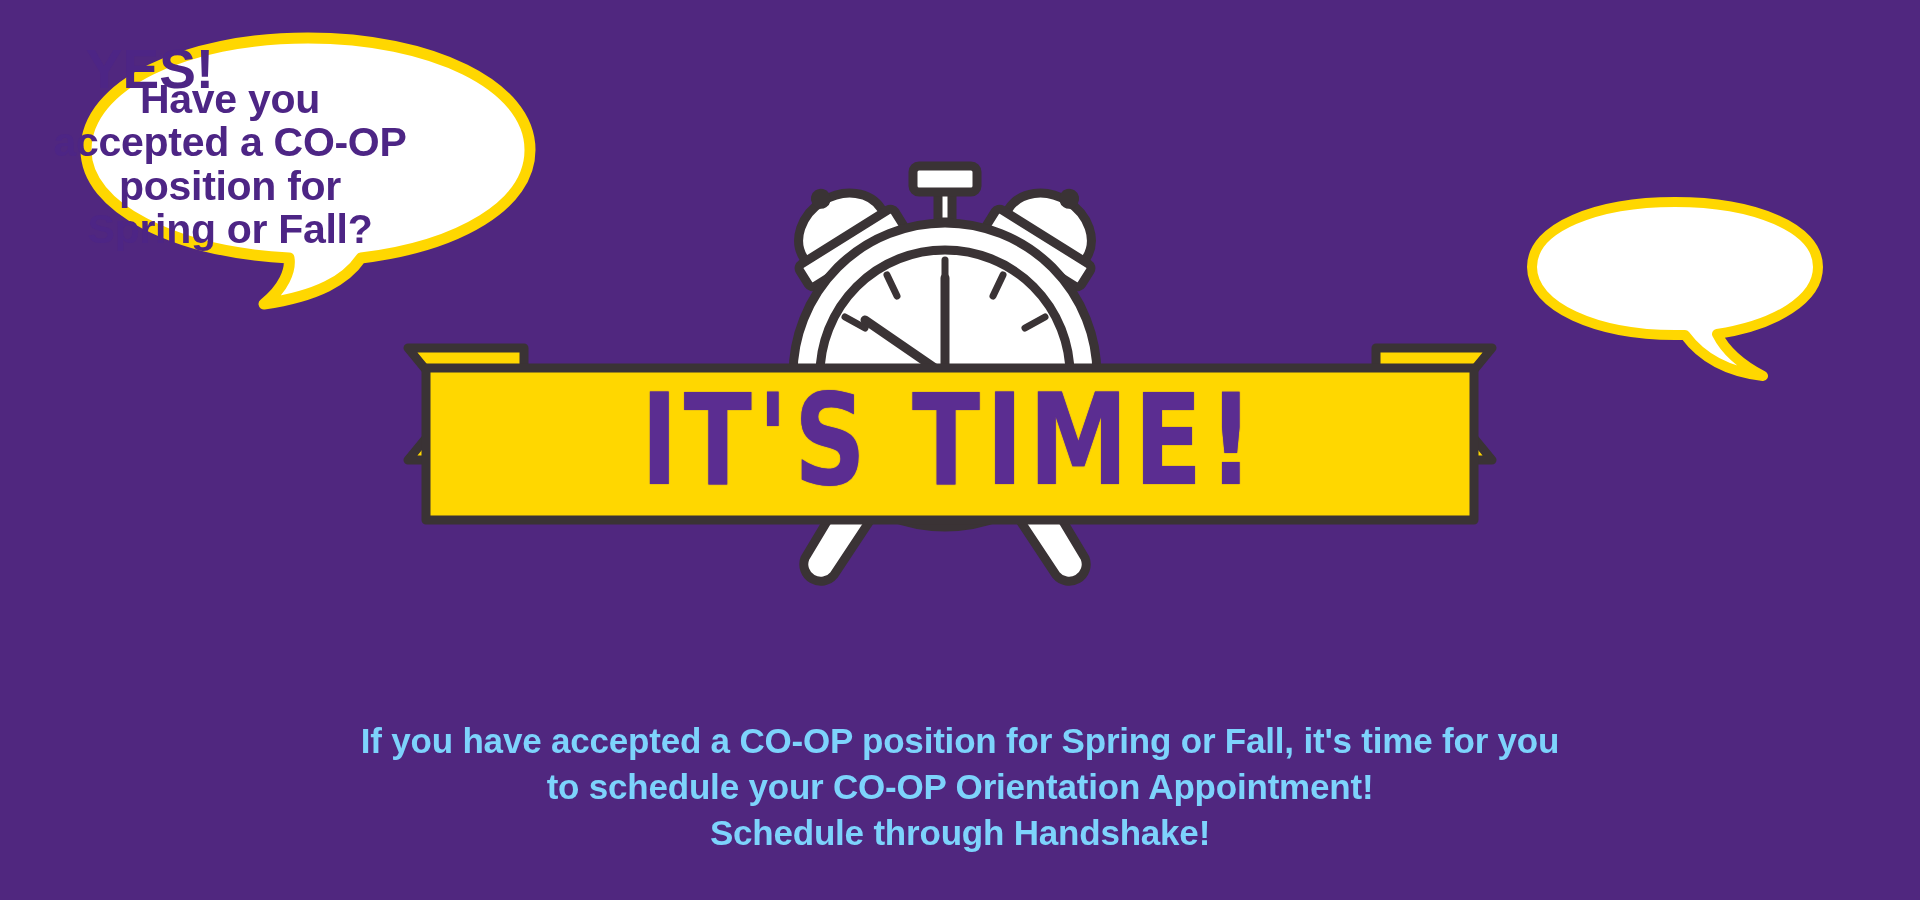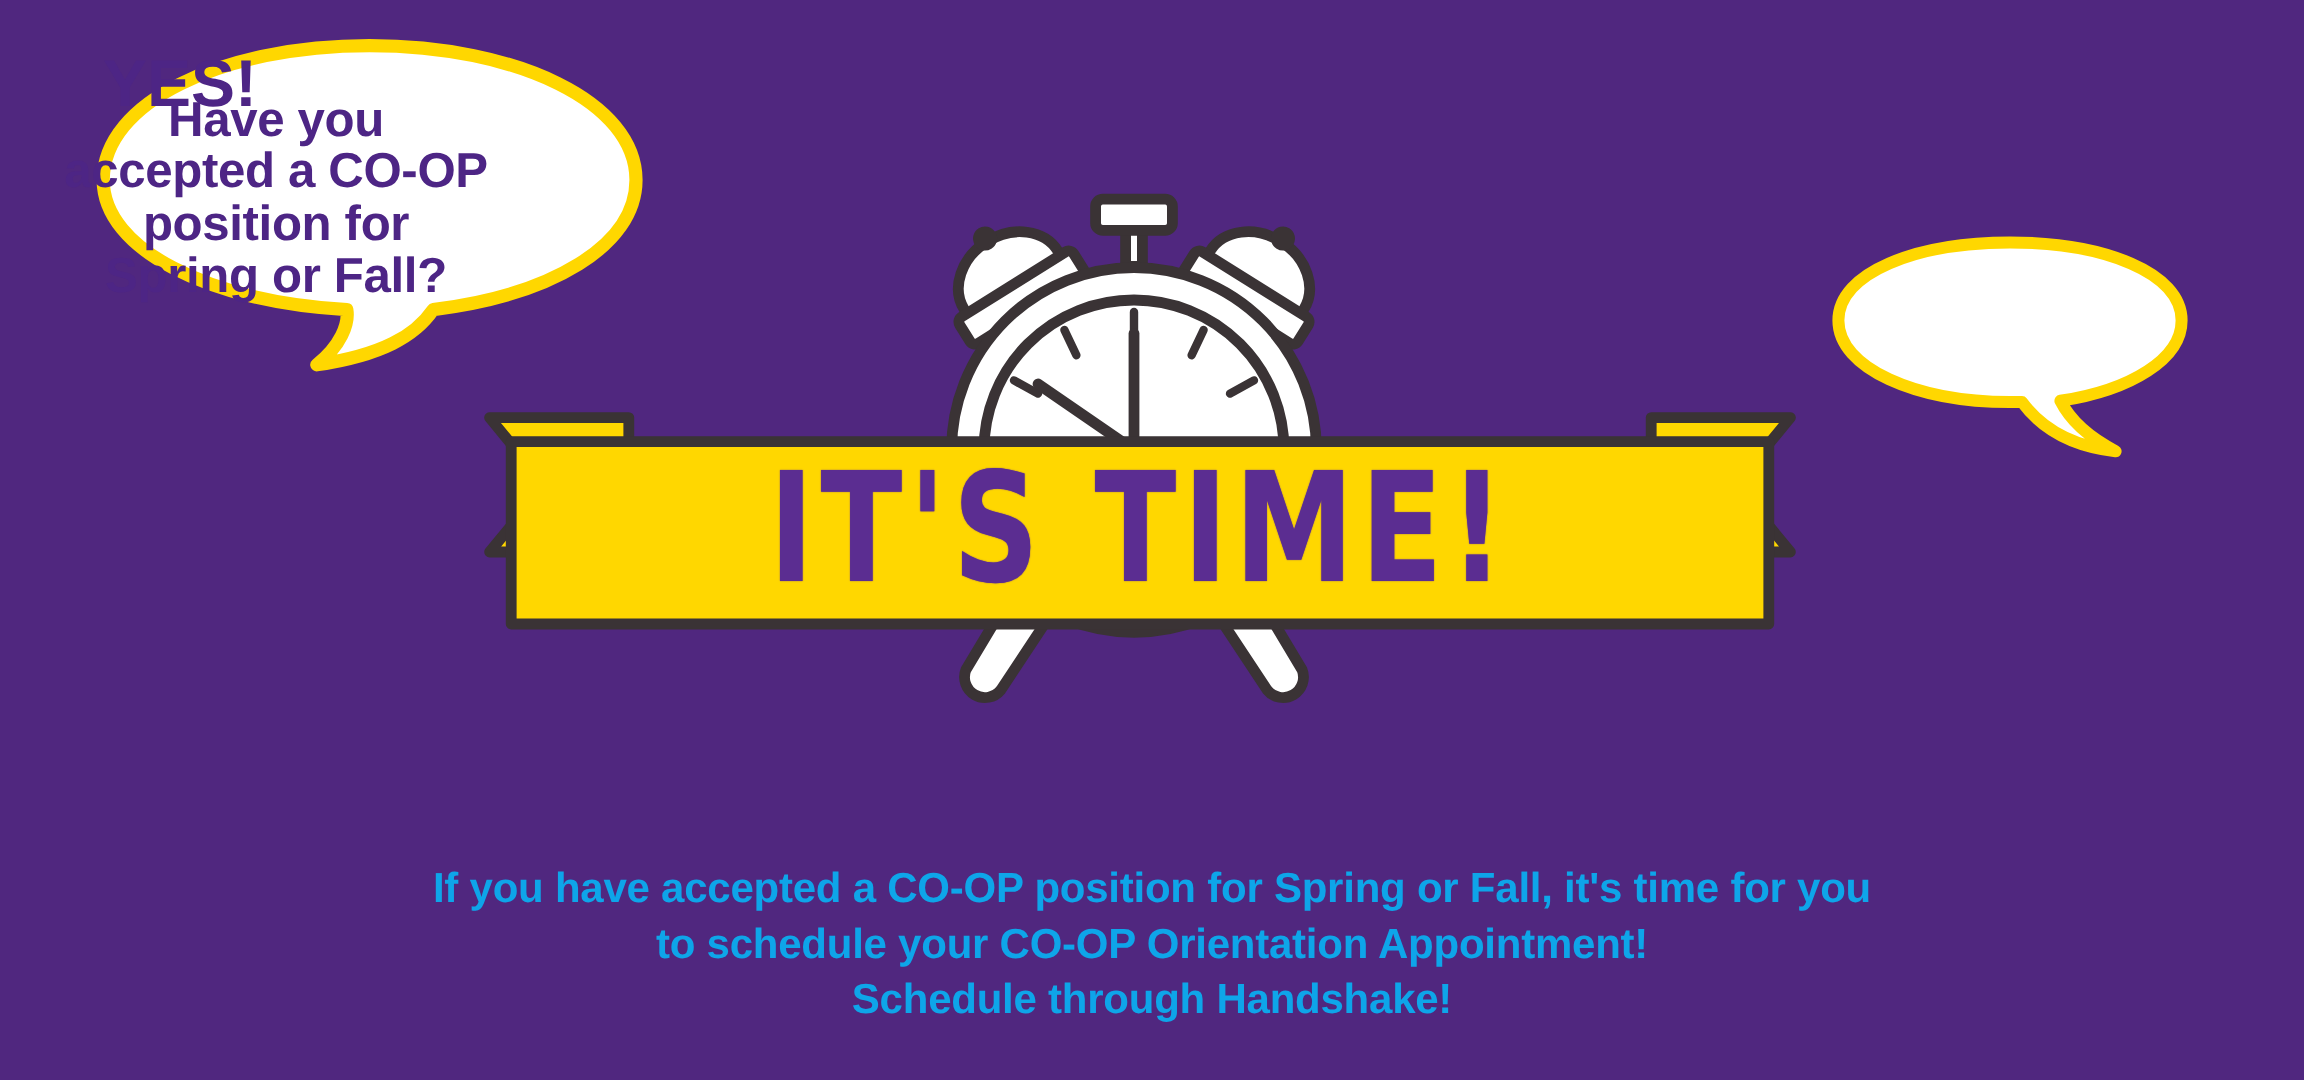--- a/index.html
+++ b/index.html
@@ -76,21 +76,21 @@
     pointer-events:none;
     text-shadow:0 0 1px #5b2d91;
   }
 
   
   #caption {
     position:absolute;
     left:0; top:718px;
     width:1920px;
     text-align:center;
-    color:#0ea5e9;
+    color:#7dd3fc;
     font-size:35px;
     font-weight:bold;
     line-height:1.31;
     letter-spacing:-0.2px;
     white-space:pre-line;
   }
 </style>
 </head>
 <body>
 

